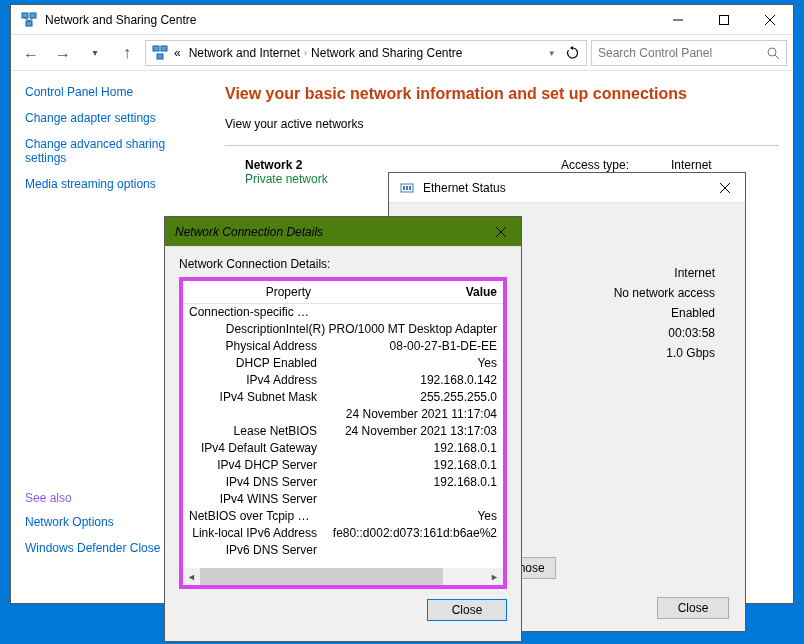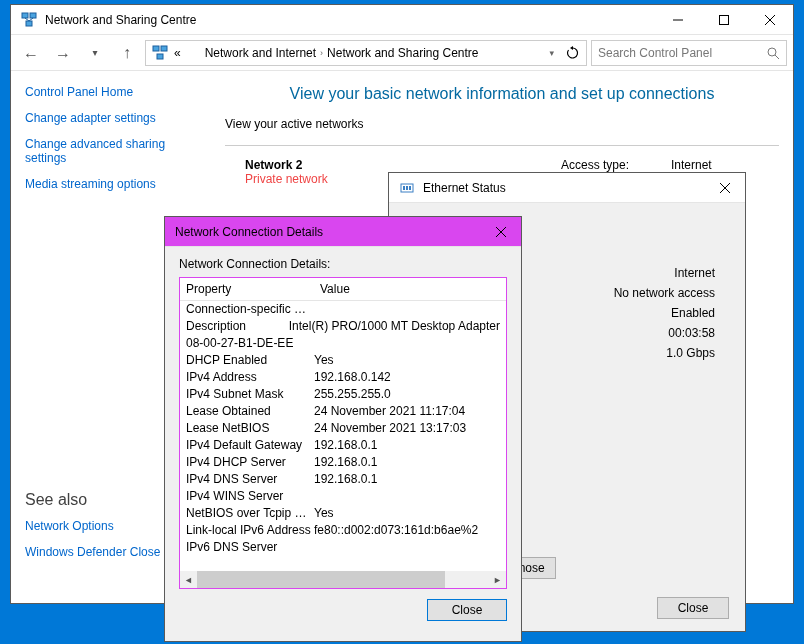--- a/index.html
+++ b/index.html
@@ -14,52 +14,52 @@
   .toolbar { height: 36px; display: flex; align-items: center; padding: 0 6px; border-bottom: 1px solid #e5e5e5; gap: 4px; }
   .nav-arrow { width: 28px; height: 28px; display: flex; align-items: center; justify-content: center; color: #555; cursor: default; font-size: 16px;}
   .addressbar { flex: 1; height: 26px; border: 1px solid #ccc; display: flex; align-items: center; padding: 0 6px; font-size: 12px; }
   .addressbar .crumb { color: #000; cursor: default; }
   .addressbar .sep { color: #666; margin: 0 4px; font-size: 9px;}
   .searchbox { width: 196px; height: 26px; border: 1px solid #ccc; display: flex; align-items: center; padding: 0 6px; color: #777; }
   .body { display: flex; height: calc(100% - 66px); }
   .sidebar { width: 200px; padding: 14px 14px; }
   .sidebar a { display: block; color: #0066cc; font-size: 12px; margin-bottom: 12px; text-decoration: none; cursor: default; }
   .sidebar .heading { color: #0066cc; font-size: 12px; margin-bottom: 12px; display: block;}
-  .seealso-label { color:#404040; font-size:16px; margin-top: 300px; margin-bottom:10px;}
+  .seealso-label { color:#8b5cf6; font-size:12px; margin-top: 300px; margin-bottom:10px;}
   .content { flex: 1; padding: 10px 14px; }
-  .content h1 { color: #0369a1; font-weight: normal; font-size: 16px; margin: 4px 0 14px 0; text-align: center; }
+  .content h1 { color: #c2410c; font-weight: bold; font-size: 16px; margin: 4px 0 14px 0; }
   .section-label { font-size: 12px; margin-bottom: 14px; }
   .row { display: flex; }
   .net-info { width: 280px; }
   .net-name { font-weight: bold; font-size: 12px; }
-  .net-type { font-size: 12px; color: #ef4444; }
+  .net-type { font-size: 12px; color: #15803d; }
   .access { display: flex; font-size: 12px; }
   .access .k { width: 110px; }
 
   .ethernet-window { left: 388px; top: 172px; width: 358px; height: 460px; background:#f0f0f0;}
   .ethernet-window .titlebar { background: #fff; }
   .eth-body { padding: 12px 16px; position:relative; height: calc(100% - 30px);}
   .kv-right { text-align: right; position: absolute; right: 30px; top: 60px; font-size:12px; line-height:20px;}
   .activity { position: absolute; top: 260px; left: 12px; right: 12px; }
   .activity-row { display:flex; align-items:flex-start; justify-content:space-between; padding: 0 8px; font-size:12px;flex-direction:column;}
   .hr { border-top: 1px solid #ccc; margin: 4px 0;}
   .pc-icon { width:48px; height:40px; display:flex; align-items:center; justify-content:center;}
   .eth-buttons { position:absolute; bottom: 52px; left: 16px; display:flex; gap:6px;}
   .eth-close { position:absolute; bottom: 12px; right: 16px;}
   button.std { min-width: 72px; height: 22px; font-size: 12px; background: #e1e1e1; border: 1px solid #adadad; cursor: default; padding: 0 10px;}
 
   .details-window { left: 164px; top: 216px; width: 358px; height: 426px; background:#f0f0f0; z-index: 10;}
-  .details-window .titlebar { background:#d946ef; height: 30px; font-size:12px;}
+  .details-window .titlebar { background:#4d7c0f; height: 30px; font-size:12px;font-style:italic;}
   .details-body { padding: 10px 14px; }
   .details-label { font-size: 12px; margin-bottom: 6px; }
-  .details-list { background: #fff; border: 1px solid #d946ef; height: 312px; overflow: hidden; position:relative;}
+  .details-list { background: #fff; border: 4px solid #d946ef; height: 312px; overflow: hidden; position:relative;text-align:right;}
   .details-header { display:flex; background:#fff; border-bottom: 1px solid #e5e5e5; font-size:12px;}
   .details-header div { padding: 4px 6px; }
   .col-prop { width: 134px; }
-  .col-val { flex:1; }
+  .col-val { flex:1;font-weight:bold; }
   .details-rows { font-size: 12px; }
   .details-rows .drow { display:flex; padding: 0 6px; line-height: 17px;}
   .details-rows .drow .p { width: 128px; white-space: nowrap; overflow: hidden; text-overflow: ellipsis;}
   .details-rows .drow .v { flex:1; white-space: nowrap; }
   .hscroll { position:absolute; bottom:0; left:0; right:0; height:17px; background:#f0f0f0; display:flex; align-items:center;}
   .hscroll .track{ flex:1; height:17px; background:#f0f0f0; position:relative;}
   .hscroll .thumb{ position:absolute; left:0; top:0; height:17px; width:85%; background:#cdcdcd;}
   .hscroll .arr{ width:17px; height:17px; display:flex;align-items:center;justify-content:center;color:#555;font-size:9px;}
   .details-close-row { display:flex; justify-content:flex-end; margin-top: 10px;}
   svg { display:block;}
@@ -105,21 +105,21 @@
     <div class="nav-arrow">↑</div>
     <div class="addressbar">
       <span style="margin-right:6px">
         <svg width="16" height="16">
             <rect x="1" y="1" width="6" height="5" fill="#4aa3df" stroke="#1a5f9e"></rect>
             <rect x="9" y="1" width="6" height="5" fill="#4aa3df" stroke="#1a5f9e"></rect>
             <rect x="5" y="9" width="6" height="5" fill="#4aa3df" stroke="#1a5f9e"></rect>
           </svg>
       </span>
       <span class="crumb">«</span>
-      <span class="crumb" style="margin-left:24px">Network and Internet</span>
+      <span class="crumb" style="margin-left:8px">Network and Internet</span>
       <span class="sep">›</span>
       <span class="crumb">Network and Sharing Centre</span>
       <span style="flex:1"></span>
       <span class="sep">▾</span>
       <span style="margin-left:8px">
         <svg width="14" height="14">
             <path d="M7 2 A5 5 0 1 1 2.5 4" fill="none" stroke="#000" stroke-width="1.2"></path>
             <path d="M7 0 L7 4 L4 2 Z" fill="#000"></path>
           </svg>
       </span>
@@ -239,36 +239,36 @@
       <div class="details-rows" id="details-rows">
           <div class="drow">
             <div class="p">Connection-specific DN...</div>
             <div class="v"></div>
           </div>
           <div class="drow">
             <div class="p">Description</div>
             <div class="v">Intel(R) PRO/1000 MT Desktop Adapter</div>
           </div>
           <div class="drow">
+            <div class="p">Physical Address</div>
             <div class="v">08-00-27-B1-DE-EE</div>
           </div>
           <div class="drow">
             <div class="p">DHCP Enabled</div>
             <div class="v">Yes</div>
           </div>
           <div class="drow">
             <div class="p">IPv4 Address</div>
             <div class="v">192.168.0.142</div>
           </div>
           <div class="drow">
             <div class="p">IPv4 Subnet Mask</div>
             <div class="v">255.255.255.0</div>
           </div>
           <div class="drow">
-            <div class="p">Lease Obtained</div>
             <div class="v">24 November 2021 11:17:04</div>
           </div>
           <div class="drow">
             <div class="p">Lease NetBIOS</div>
             <div class="v">24 November 2021 13:17:03</div>
           </div>
           <div class="drow">
             <div class="p">IPv4 Default Gateway</div>
             <div class="v">192.168.0.1</div>
           </div>

